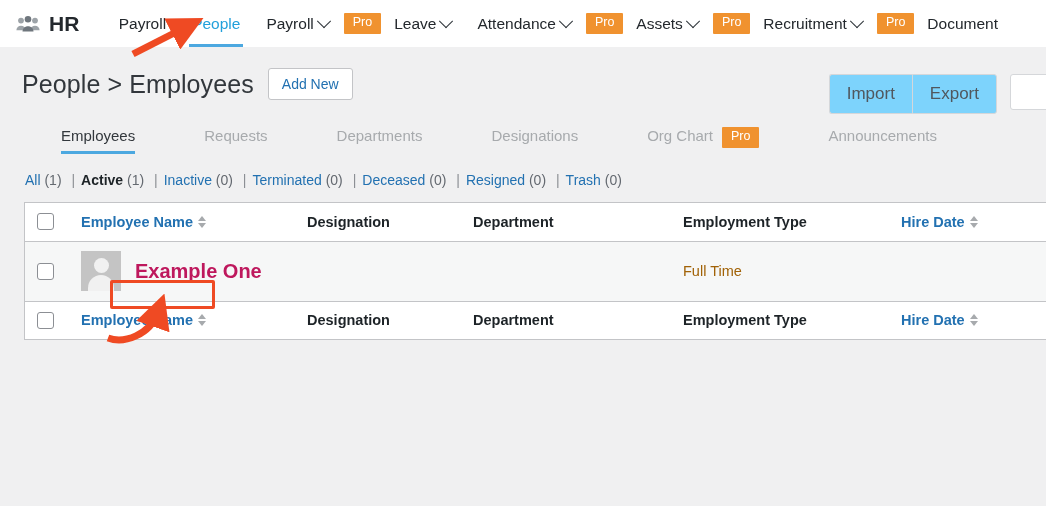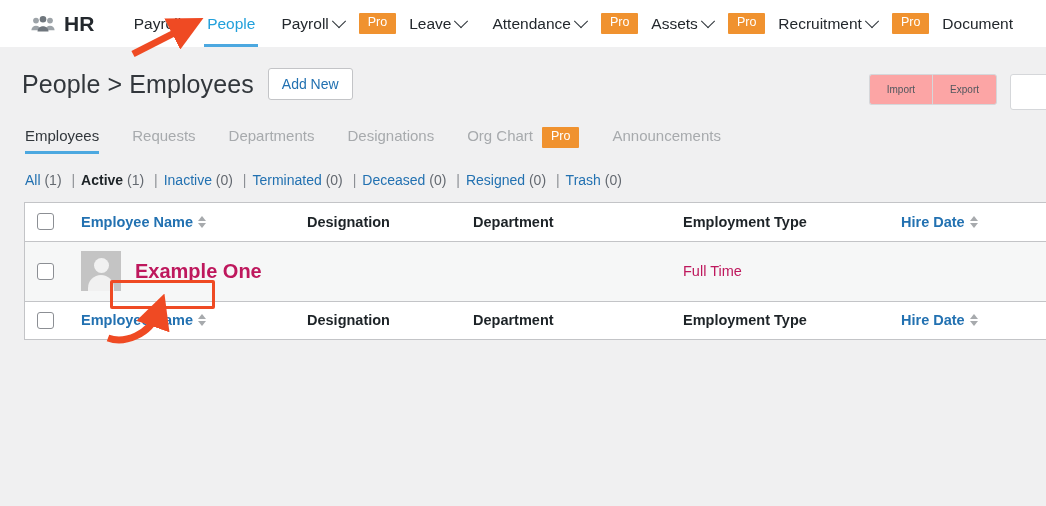--- a/index.html
+++ b/index.html
@@ -15,21 +15,21 @@
     -webkit-font-smoothing: antialiased;
     position: relative;
   }
 
   
   #topnav {
     height: 47px;
     background: #ffffff;
     display: flex;
     align-items: center;
-    padding-left: 31px;
+    padding-left: 16px;
     box-sizing: border-box;
     white-space: nowrap;
     overflow: hidden;
     position: relative;
   }
   #brand {
     display: flex;
     align-items: center;
     gap: 9px;
     margin-right: 26px;
@@ -118,24 +118,24 @@
     top: 74px;
     right: -6px;
     display: flex;
     align-items: flex-start;
     gap: 13px;
   }
   .btn-group {
     display: flex;
   }
   .btn-plain {
-    background: #fca5a5;
+    background: #7dd3fc;
     border: 1px solid #d5d7da;
     color: #50575e;
-    font-size: 10px;
+    font-size: 17px;
     padding: 8px 17px;
     font-family: "Liberation Sans", sans-serif;
     cursor: pointer;
     line-height: 1.3;
   }
   .btn-group .btn-plain:first-child {
     border-radius: 3px 0 0 3px;
     border-right: none;
   }
   .btn-group .btn-plain:last-child {
@@ -160,20 +160,21 @@
     border-bottom: 0;
     white-space: nowrap;
   }
   .tab {
     font-size: 15px;
     color: #a7aaad;
     padding: 6px 0 10px;
     margin-right: 33px;
     position: relative;
     cursor: pointer;
+    margin-left: 36px;
   }
   .tab.active {
     color: #32373c;
   }
   .tab.active::after {
     content: "";
     position: absolute;
     left: 0; right: 0; bottom: 0;
     height: 3px;
     background: #4ca8e0;
@@ -295,21 +296,21 @@
     left: 7px; top: 24px;
   }
   .emp-link {
     color: #be185d;
     font-weight: bold;
     font-size: 20px;
     margin-left: 14px;
     cursor: pointer;
     text-align: center;
   }
-  .cell-text { color: #be185d; }
+  .cell-text { color: #a16207; }
 
   
   #anno {
     position: absolute;
     left: 0; top: 0;
     width: 1046px; height: 506px;
     pointer-events: none;
   }
   #hl-box {
     position: absolute;

